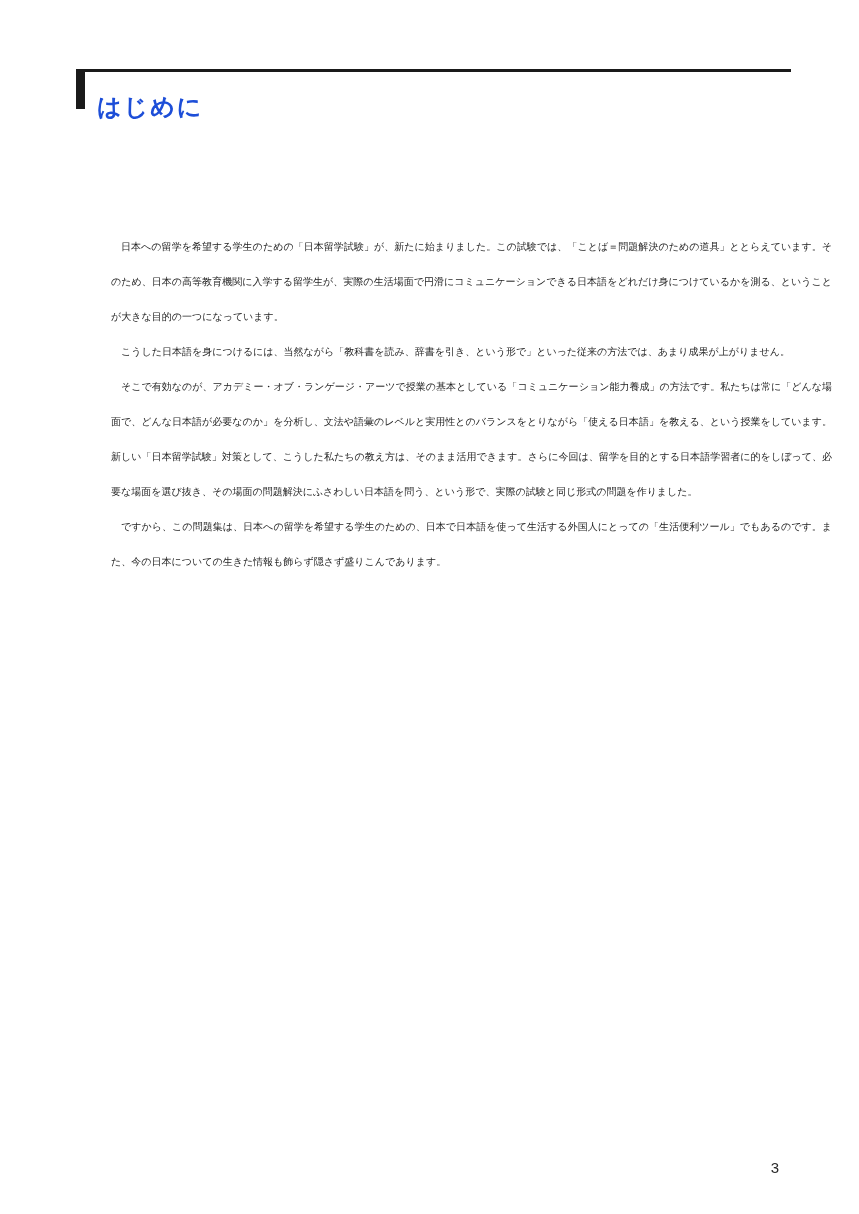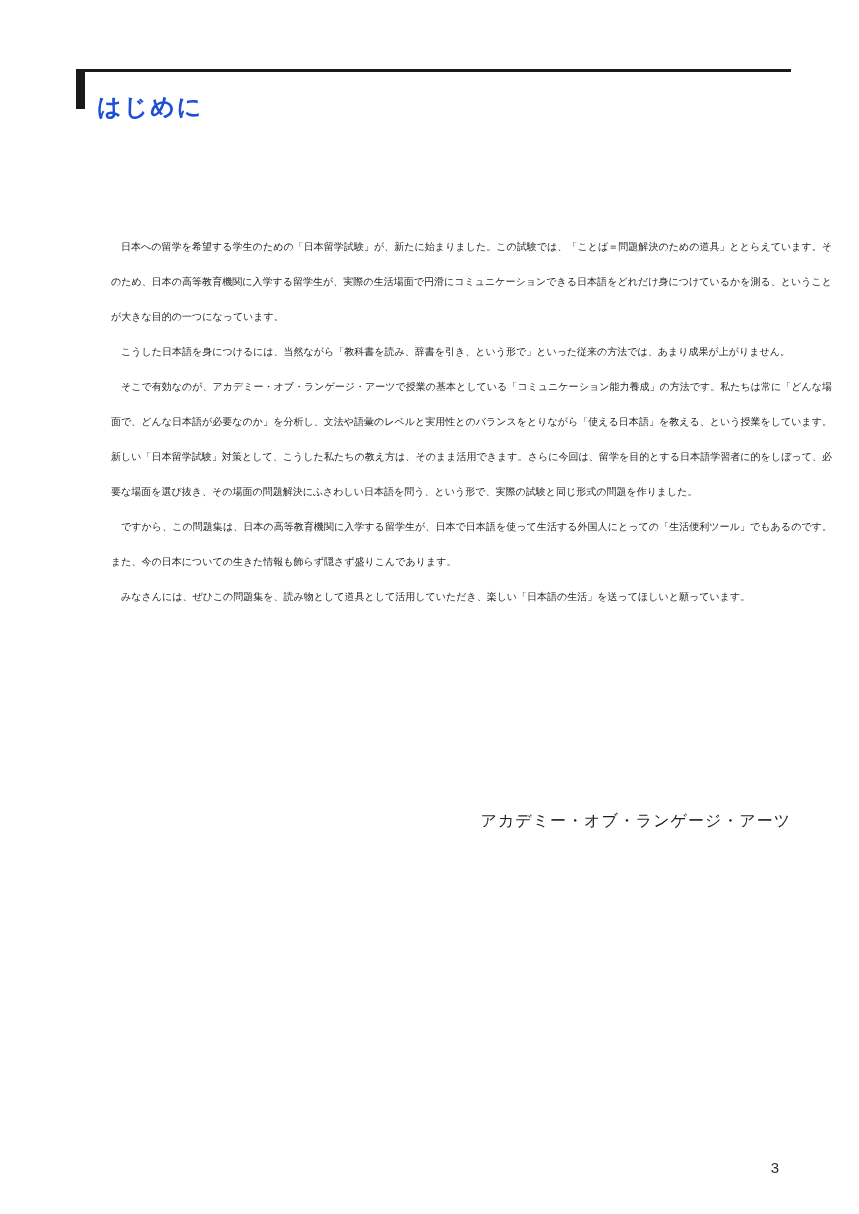--- a/index.html
+++ b/index.html
@@ -98,23 +98,21 @@
   <div class="header">
     <div class="header-rule"></div>
     <div class="header-bar"></div>
     <div class="heading">はじめに</div>
   </div>
 
   <div class="body-text">
     <p>日本への留学を希望する学生のための「日本留学試験」が、新たに始まりました。この試験では、「ことば＝問題解決のための道具」ととらえています。そのため、日本の高等教育機関に入学する留学生が、実際の生活場面で円滑にコミュニケーションできる日本語をどれだけ身につけているかを測る、ということが大きな目的の一つになっています。</p>
     <p>こうした日本語を身につけるには、当然ながら「教科書を読み、辞書を引き、という形で」といった従来の方法では、あまり成果が上がりません。</p>
     <p>そこで有効なのが、アカデミー・オブ・ランゲージ・アーツで授業の基本としている「コミュニケーション能力養成」の方法です。私たちは常に「どんな場面で、どんな日本語が必要なのか」を分析し、文法や語彙のレベルと実用性とのバランスをとりながら「使える日本語」を教える、という授業をしています。新しい「日本留学試験」対策として、こうした私たちの教え方は、そのまま活用できます。さらに今回は、留学を目的とする日本語学習者に的をしぼって、必要な場面を選び抜き、その場面の問題解決にふさわしい日本語を問う、という形で、実際の試験と同じ形式の問題を作りました。</p>
-    <p>ですから、この問題集は、日本の高等教育機関に入学する留学生が、日本で日本語を使って生活する外国人にとっての「生活便利ツール」でもあるのです。また、今の日本についての生きた情報も飾らず隠さず盛りこんであります。</p>
-    <p>みなさんには、ぜひこの問題集を、読み物として道具として活用していただき、楽しい「日本語の生活」を送ってほしいと願っています。</p>
+    <p>ですから、この問題集は、日本への留学を希望する学生のための、日本で日本語を使って生活する外国人にとっての「生活便利ツール」でもあるのです。また、今の日本についての生きた情報も飾らず隠さず盛りこんであります。</p>
   </div>
 
   <div class="signature">
-    <div>アカデミー・オブ・ランゲージ・アーツ</div>
   </div>
 
   <div class="pagenum">3</div>
 
 </div>
 
 </body></html>

